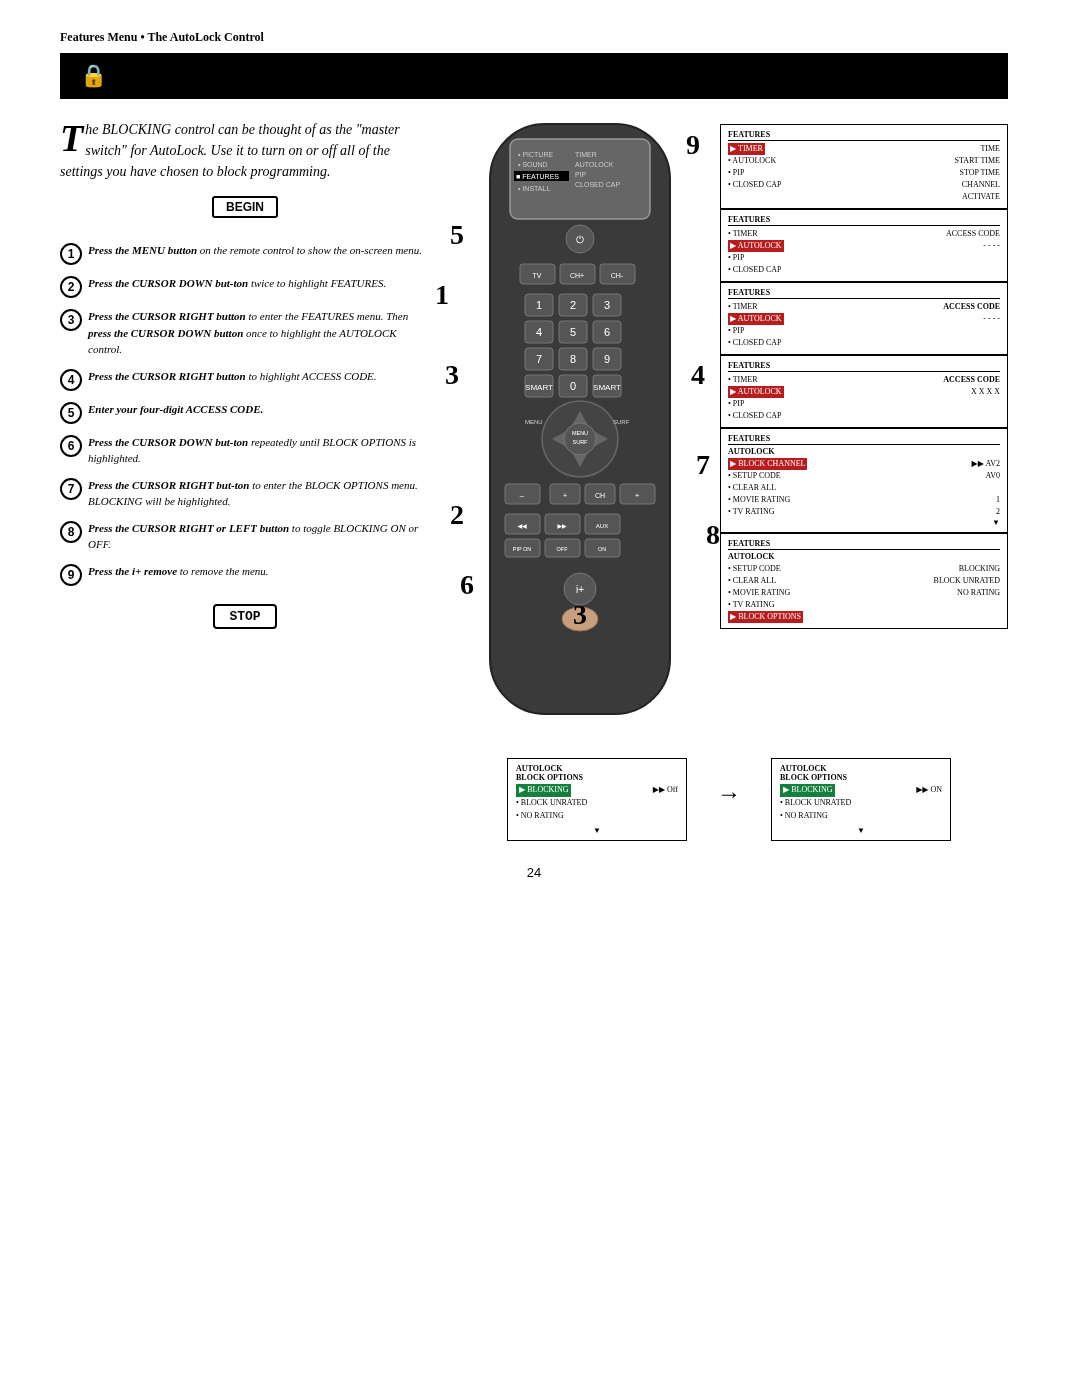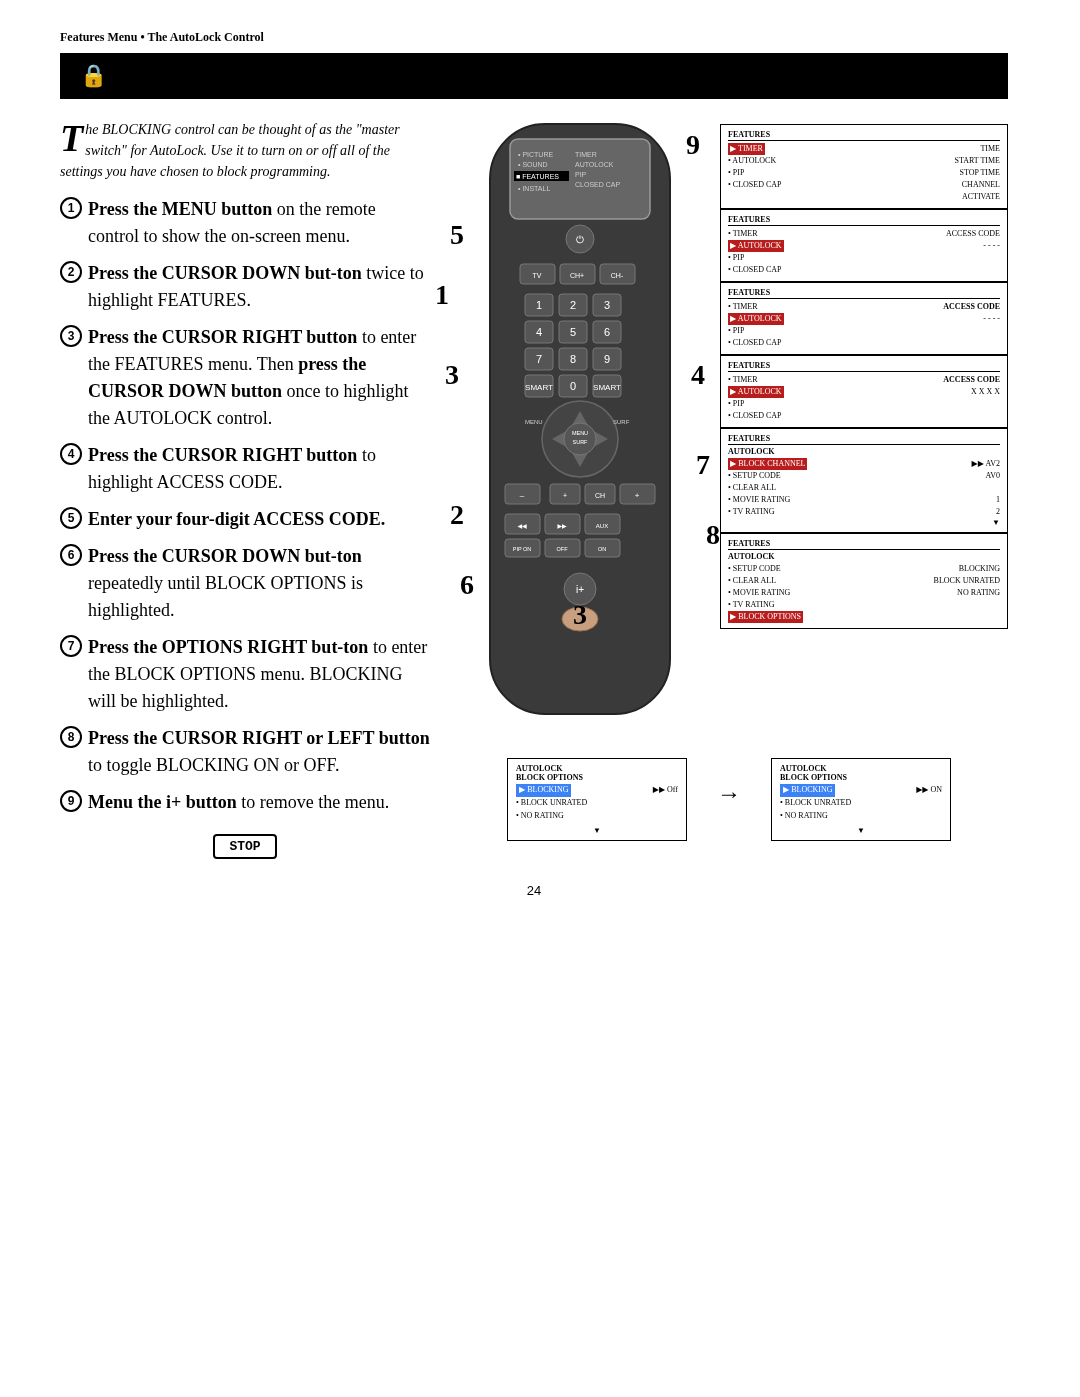--- a/index.html
+++ b/index.html
@@ -105,22 +105,23 @@
       display: flex;
       align-items: center;
       justify-content: center;
       font-weight: bold;
       font-size: 12px;
       flex-shrink: 0;
       font-family: Arial, sans-serif;
       margin-top: 1px;
     }
     .step-text {
-      font-size: 18px;
+      font-size: 11px;
       line-height: 1.5;
+      font-style: italic;
     }
     .step-text b {
       font-weight: bold;
     }
     .stop-btn {
       display: inline-block;
       border: 2px solid #000;
       padding: 3px 14px;
       font-size: 13px;
       font-weight: bold;
@@ -169,21 +170,21 @@
       font-weight: bold;
       font-size: 8px;
     }
     .bottom-panel .bp-row {
       display: flex;
       justify-content: space-between;
       line-height: 1.6;
       font-size: 8px;
     }
     .bottom-panel .bp-highlighted {
-      background: #3b82f6;
+      background: #15803d;
       color: #fff;
       padding: 0 3px;
     }
     .page-num {
       text-align: center;
       font-size: 13px;
       margin-top: 24px;
       font-family: Arial, sans-serif;
     }
   </style>
@@ -199,20 +200,23 @@
   </div>
 
   <div class="content-area">
 
     <div class="left-column">
 
       <div class="intro-text">
         <span class="drop-cap">T</span><span>he BLOCKING control can be thought of as the "master switch" for AutoLock. Use it to turn on or off all of the settings you have chosen to block programming.</span>
       </div>
 
+      <div class="begin-wrap">
+        <span class="begin-btn">BEGIN</span>
+      </div>
 
       <div class="step">
         <div class="step-num">1</div>
         <div class="step-text"><b>Press the MENU button</b> on the remote control to show the on-screen menu.</div>
       </div>
       <div class="step">
         <div class="step-num">2</div>
         <div class="step-text"><b>Press the CURSOR DOWN but-ton</b> twice to highlight FEATURES.</div>
       </div>
       <div class="step">
@@ -226,29 +230,29 @@
       <div class="step">
         <div class="step-num">5</div>
         <div class="step-text"><b>Enter your four-digit ACCESS CODE.</b></div>
       </div>
       <div class="step">
         <div class="step-num">6</div>
         <div class="step-text"><b>Press the CURSOR DOWN but-ton</b> repeatedly until BLOCK OPTIONS is highlighted.</div>
       </div>
       <div class="step">
         <div class="step-num">7</div>
-        <div class="step-text"><b>Press the OPTIONS RIGHT but-ton</b> to enter the BLOCK OPTIONS menu. BLOCKING will be highlighted.</div>
+        <div class="step-text"><b>Press the CURSOR RIGHT but-ton</b> to enter the BLOCK OPTIONS menu. BLOCKING will be highlighted.</div>
       </div>
       <div class="step">
         <div class="step-num">8</div>
         <div class="step-text"><b>Press the CURSOR RIGHT or LEFT button</b> to toggle BLOCKING ON or OFF.</div>
       </div>
       <div class="step">
         <div class="step-num">9</div>
-        <div class="step-text"><b>Menu the i+ button</b> to remove the menu.</div>
+        <div class="step-text"><b>Press the i+ remove</b> to remove the menu.</div>
       </div>
 
       <div class="stop-wrap">
         <span class="stop-btn">STOP</span>
       </div>
     </div>
 
     <div class="right-column">
       <div style="display:flex; width:100%; gap:10px; position:relative;">
 

